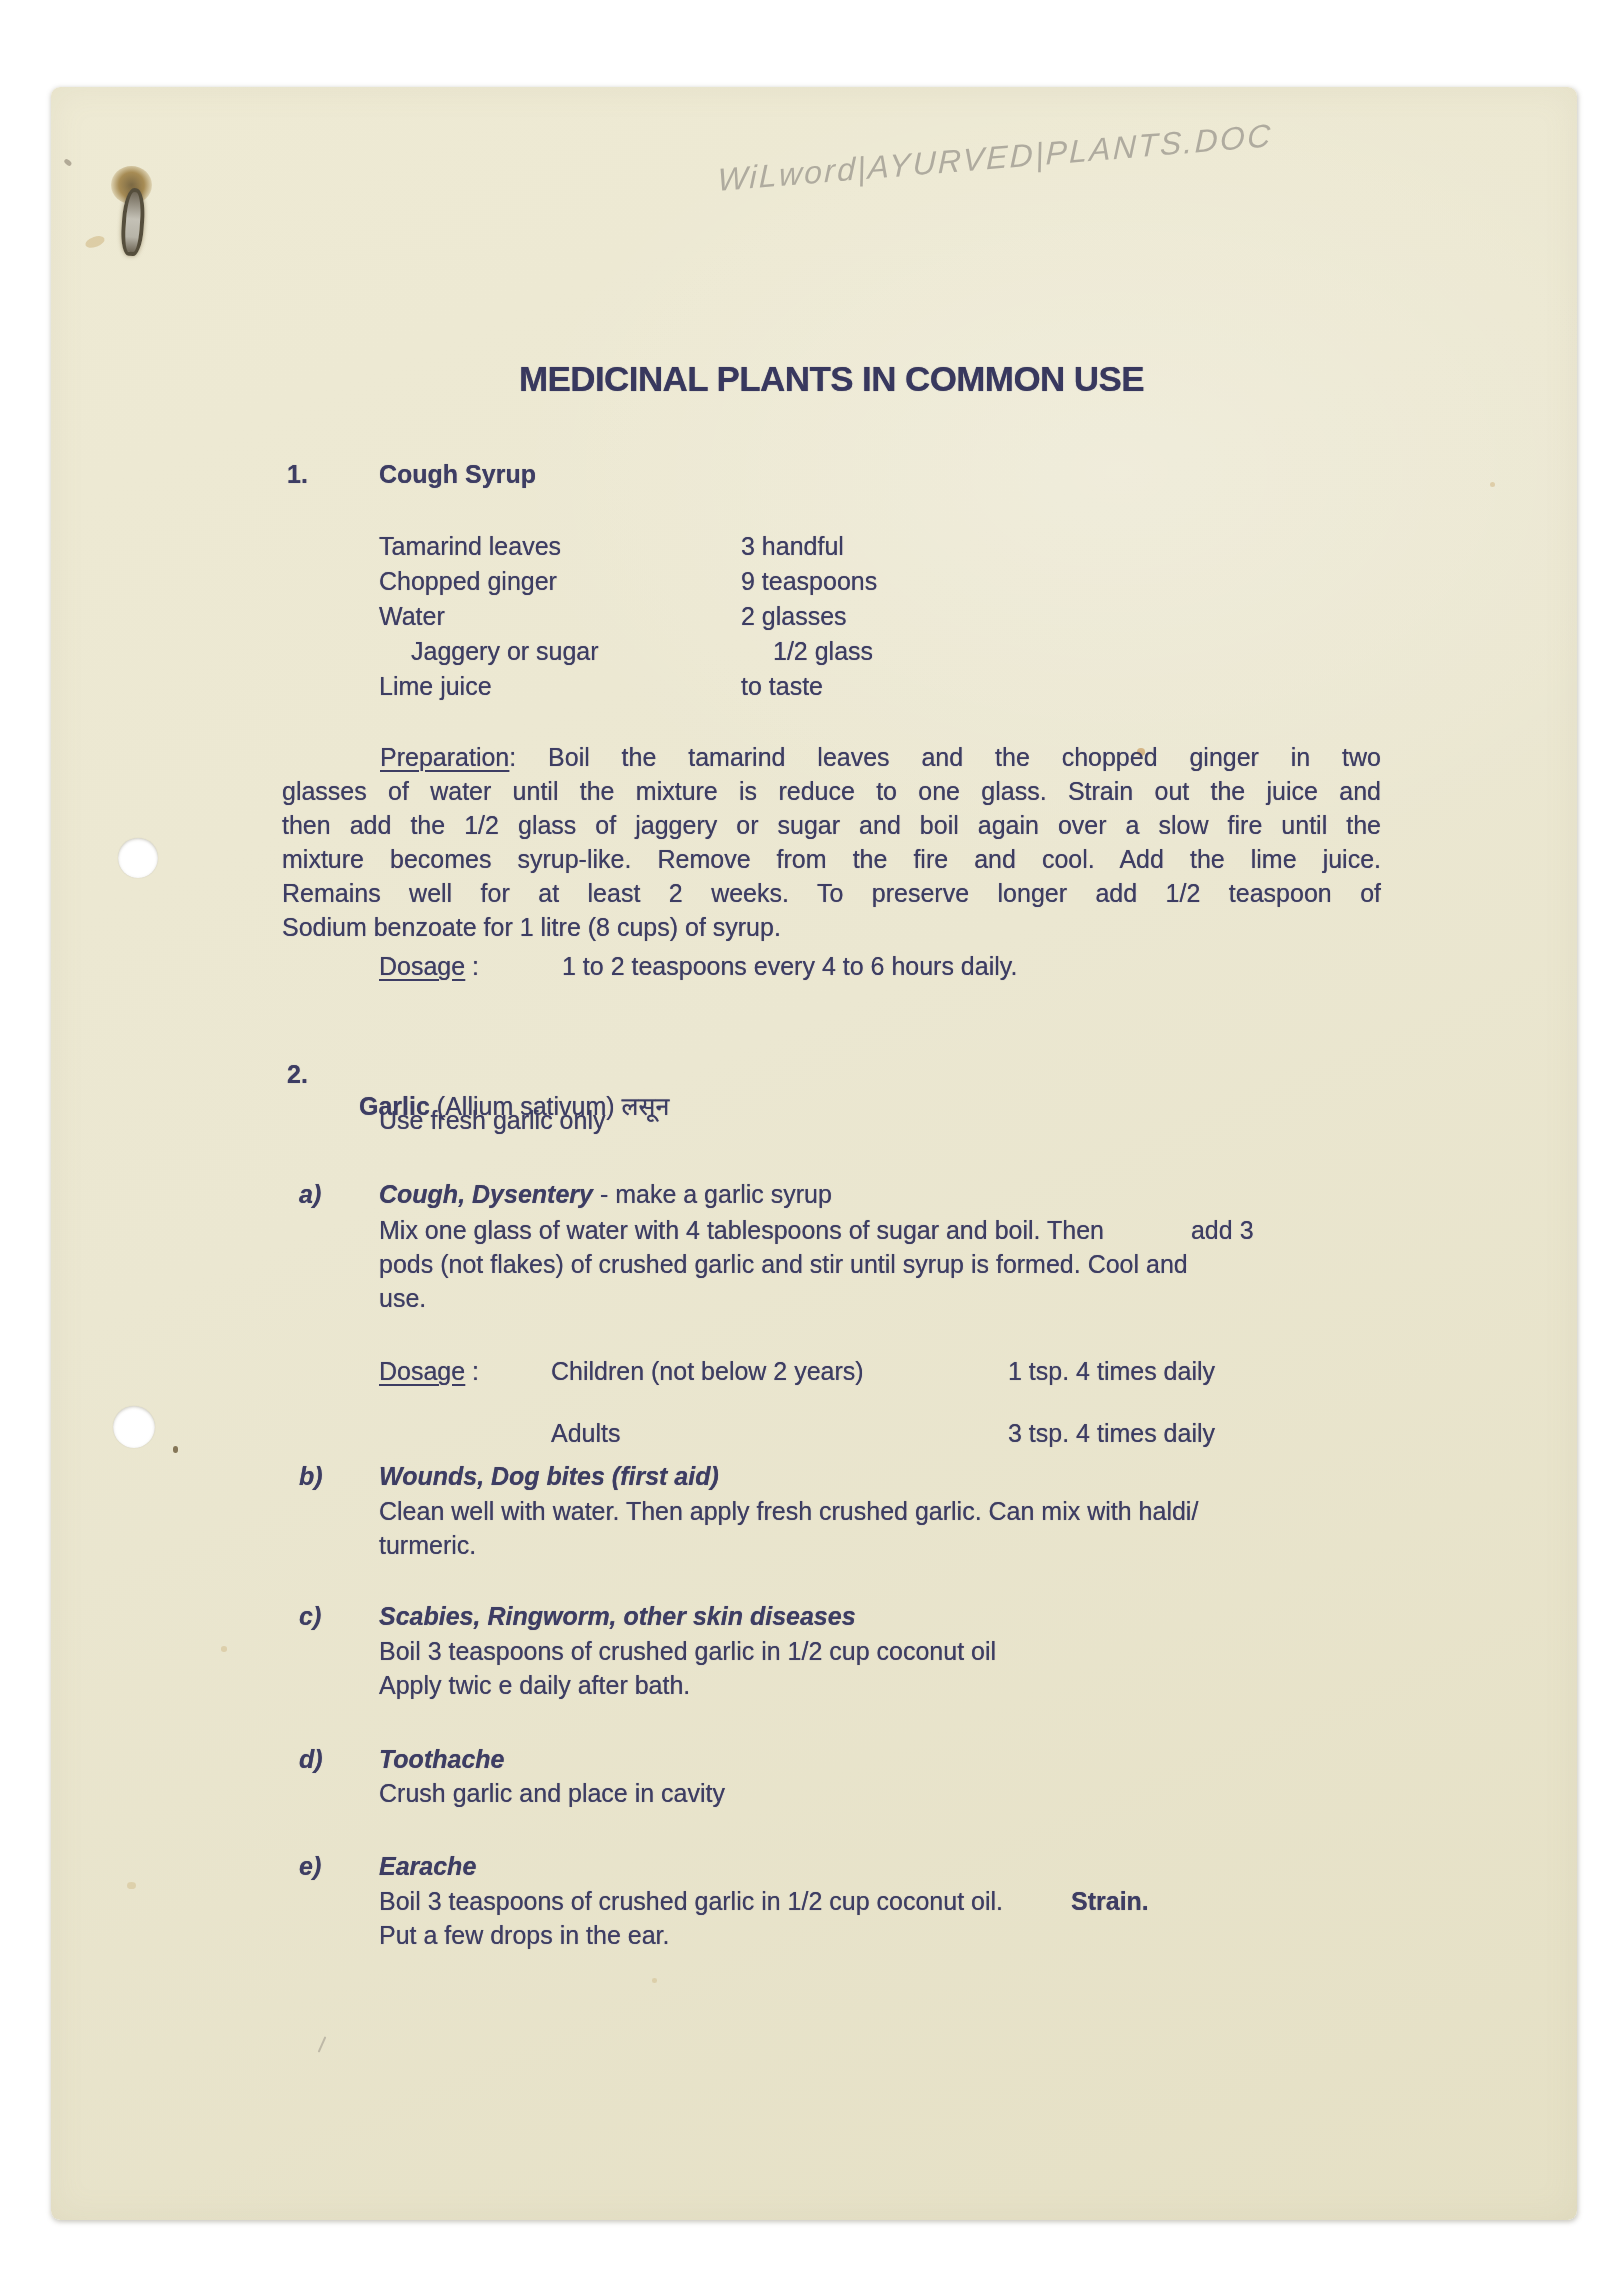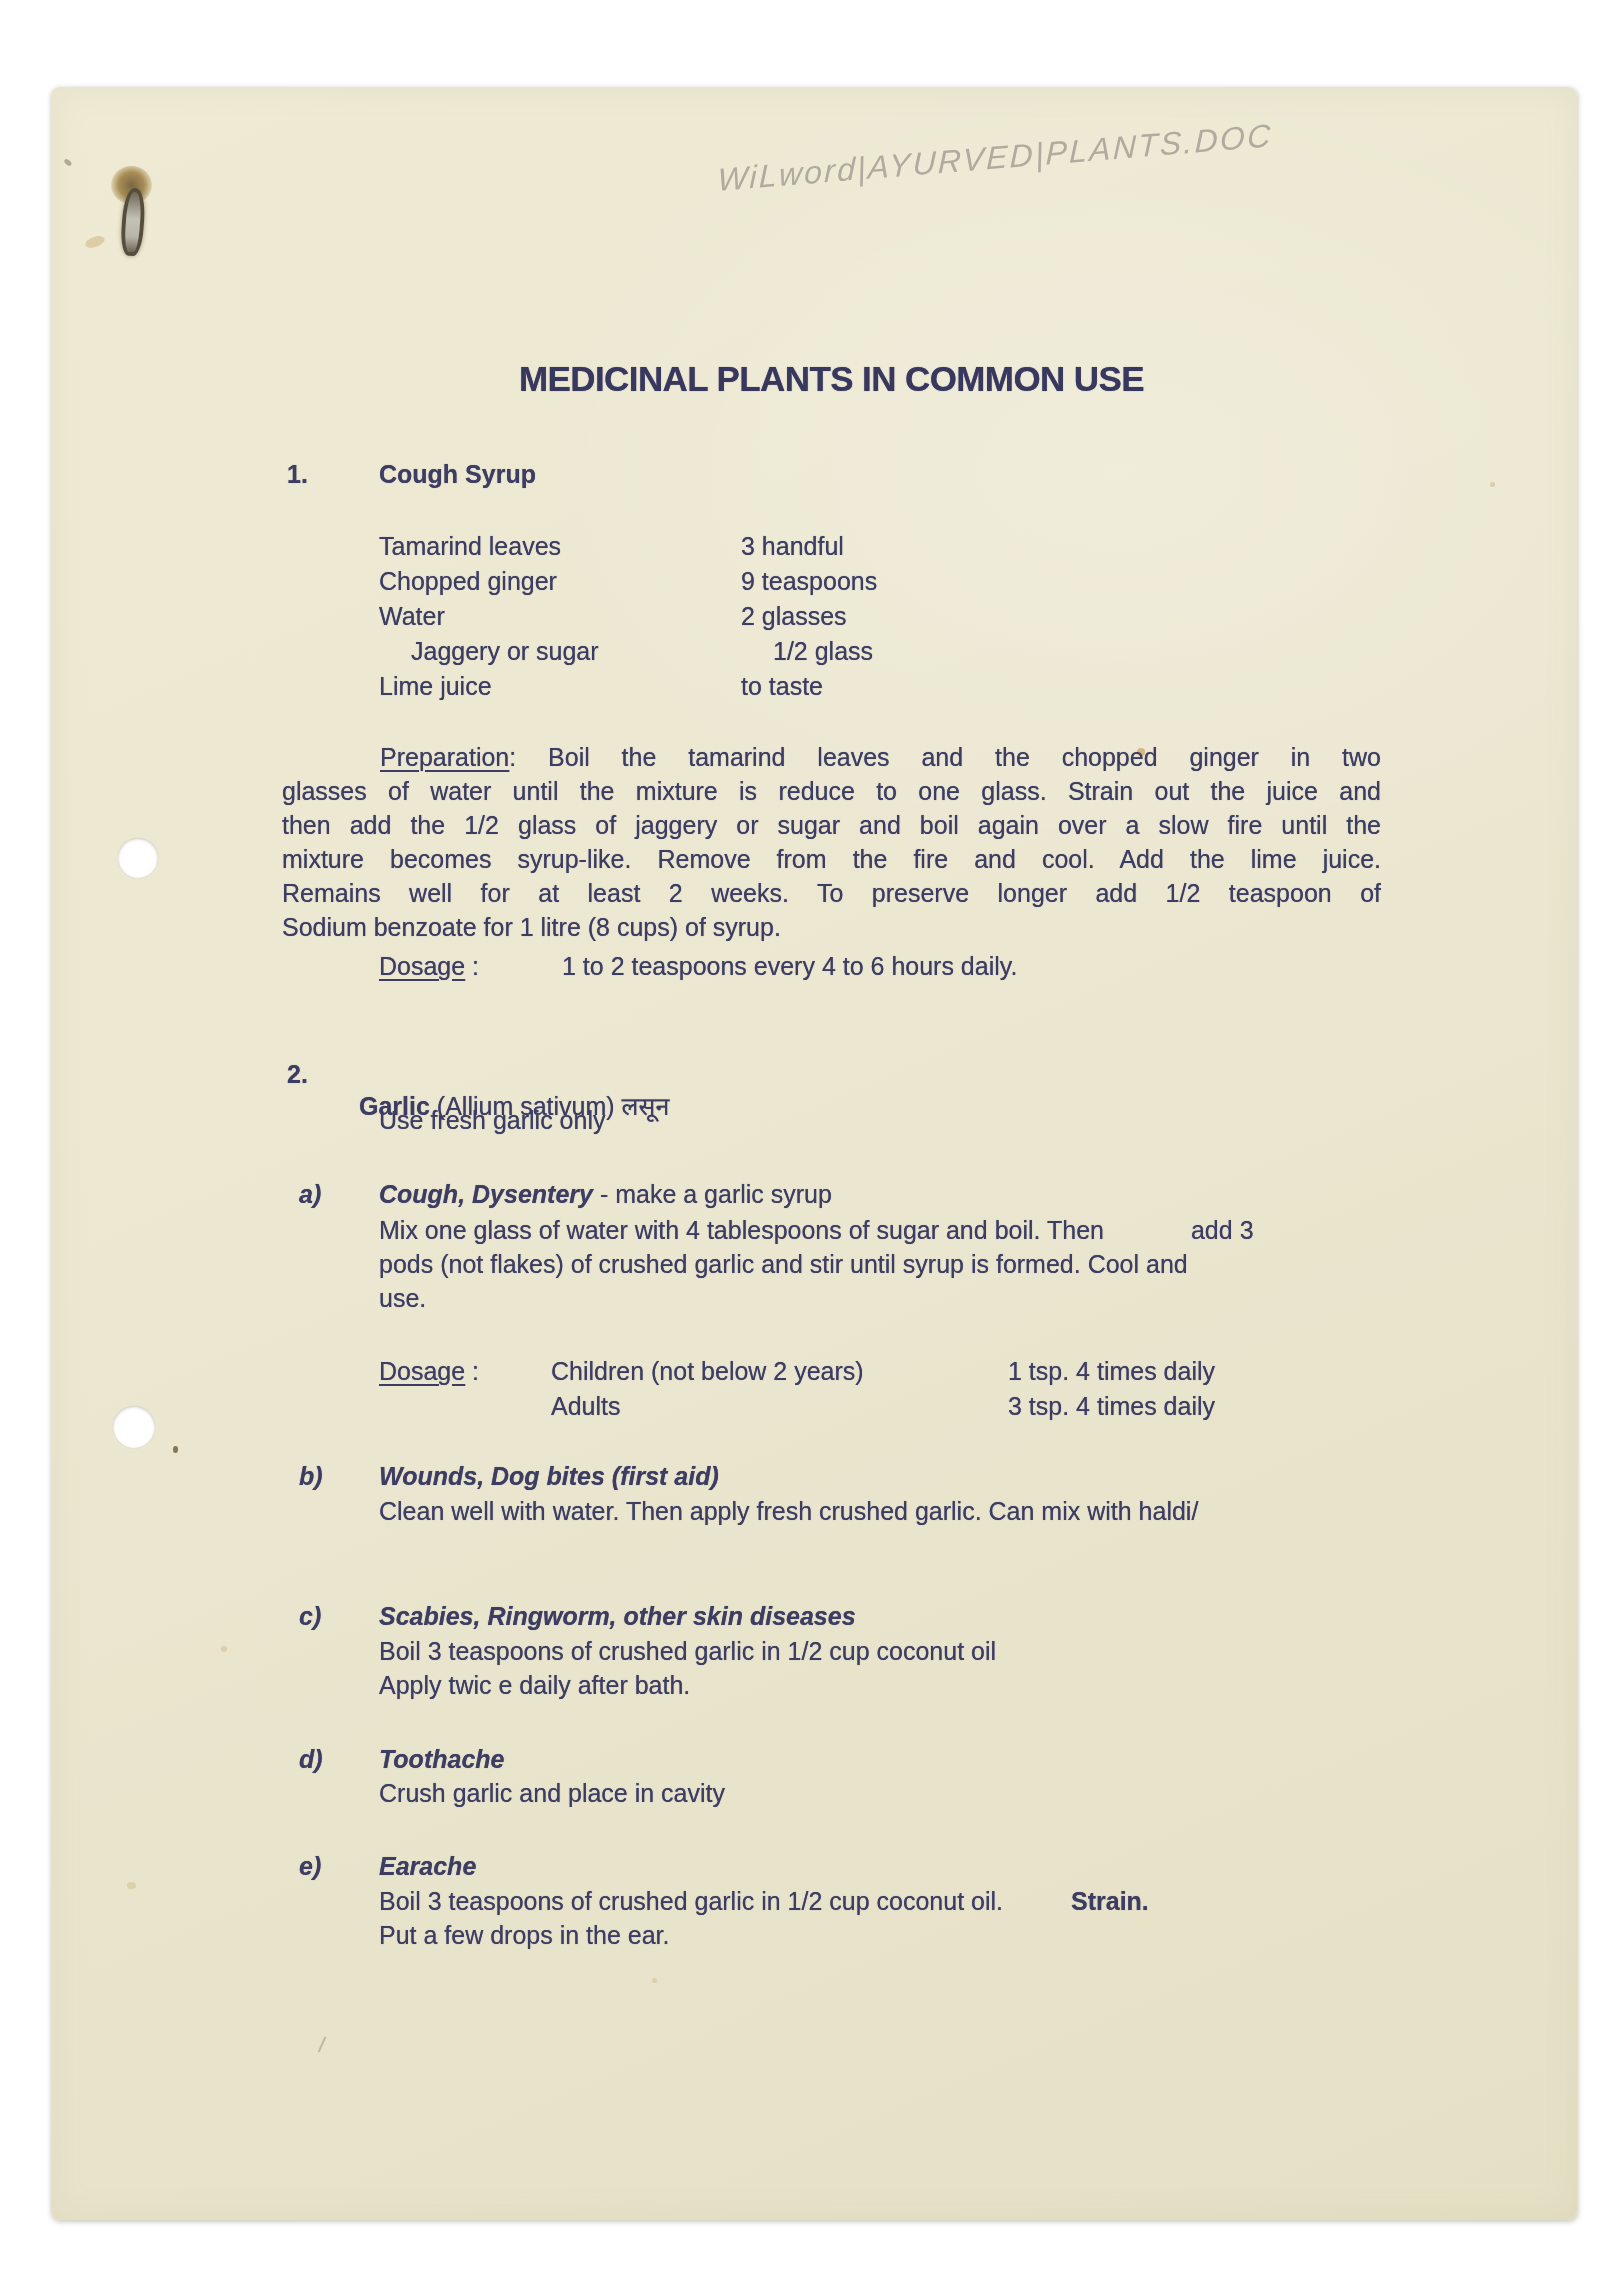--- a/index.html
+++ b/index.html
@@ -147,31 +147,32 @@
     <div class="lline"><span>Mix one glass of  water with 4 tablespoons of sugar and boil.  Then</span><span class="gap" style="width:87px;"></span><span>add 3</span></div>
     <div class="lline">pods (not flakes) of crushed garlic and stir until syrup is formed.  Cool and</div>
     <div class="lline">use.</div>
   </div>
 
   <div class="row print" style="top:1267px;">
     <span style="left:328px;"><span class="u">Dosage</span><span> :</span></span>
     <span style="left:500px;">Children (not below 2 years)</span>
     <span style="left:957px;">1 tsp.  4 times daily</span>
   </div>
-  <div class="row print" style="top:1302px;padding-left:36px;">
+  <div class="row print" style="top:1329px;padding-left:36px;">
     <span style="left:500px;">Adults</span>
     <span style="left:957px;">3 tsp.  4 times daily</span>
   </div>
 
   <div class="row print" style="top:1372px;">
     <span class="bi" style="left:248px;">b)</span>
     <span class="bi" style="left:328px;">Wounds,  Dog bites (first aid)</span>
   </div>
   <div class="abs print" style="left:328px;top:1407px;width:1001px;">
     <div class="lline">Clean well with water.  Then apply fresh crushed garlic.  Can mix with haldi/</div>
+    <div class="lline">turmeric.</div>
   </div>
 
   <div class="row print" style="top:1512px;">
     <span class="bi" style="left:248px;">c)</span>
     <span class="bi" style="left:328px;font-style:italic;">Scabies, Ringworm, other skin diseases</span>
   </div>
   <div class="abs print" style="left:328px;top:1547px;width:1001px;">
     <div class="lline">Boil 3 teaspoons of crushed garlic in 1/2 cup coconut oil</div>
     <div class="lline">Apply twic e daily after bath.</div>
   </div>

